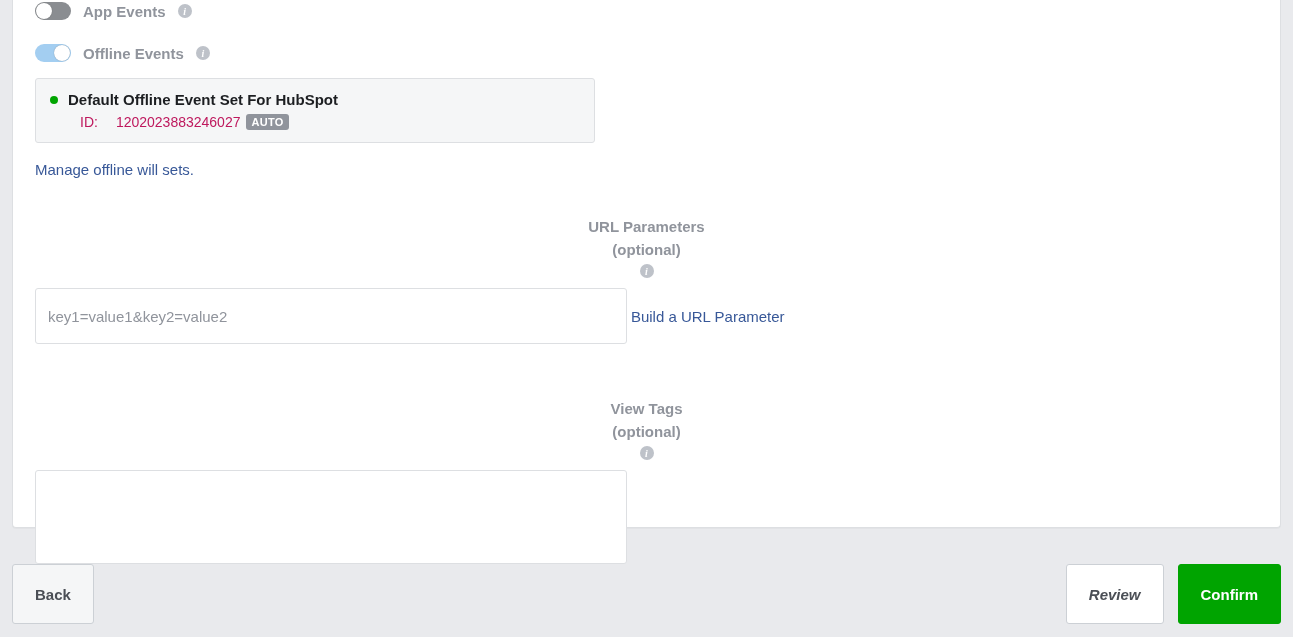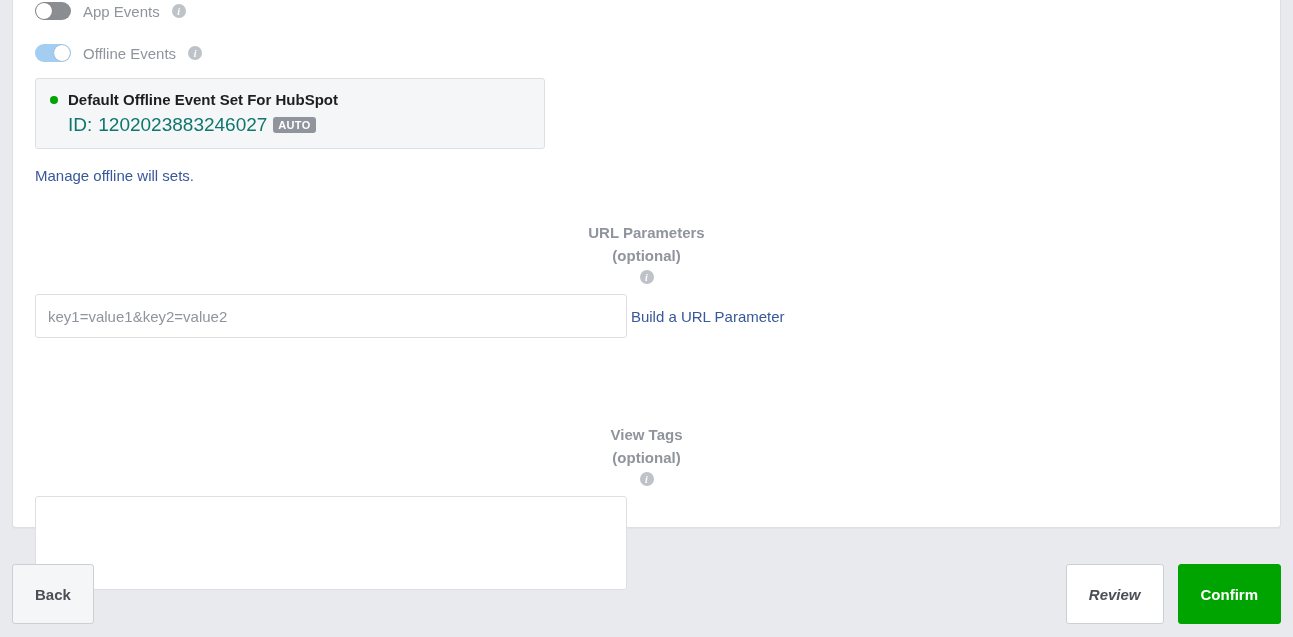--- a/index.html
+++ b/index.html
@@ -55,20 +55,21 @@
       top: 1px;
       box-shadow: 0 0 1px rgba(0,0,0,0.4);
     }
     .switch.off { background: #8a8d91; }
     .switch.off .knob { left: 1px; }
     .switch.on { background: #a3cef1; }
     .switch.on .knob { right: 1px; background: #fff; }
     .toggle-label {
       font-size: 15px;
       color: #90949c;
+      font-weight: bold;
     }
     .info-icon {
       width: 14px;
       height: 14px;
       border-radius: 50%;
       background: #bec2c9;
       color: #fff;
       font-size: 10px;
       font-weight: bold;
       font-style: italic;
@@ -79,21 +80,21 @@
       cursor: pointer;
       flex-shrink: 0;
     }
     .desc {
       margin-top: 14px;
       font-size: 15px;
       color: #1c1e21;
     }
     .event-set-box {
       margin-top: 14px;
-      width: 510px;
+      width: 560px;
       border: 1px solid #dddfe2;
       border-radius: 3px;
       background: #f5f6f7;
       padding: 12px 14px;
     }
     .eset-title-row {
       display: flex;
       align-items: center;
       gap: 10px;
     }
@@ -110,22 +111,23 @@
       color: #1c1e21;
     }
     .eset-id-row {
       margin-top: 6px;
       padding-left: 18px;
       display: flex;
       align-items: center;
       gap: 6px;
     }
     .eset-id {
-      font-size: 19px;
-      color: #0f766e;
+      font-size: 14px;
+      color: #be185d;
+      margin-left: 12px;
     }
     .auto-badge {
       background: #90949c;
       color: #fff;
       font-size: 11px;
       font-weight: 700;
       padding: 2px 5px;
       border-radius: 3px;
       letter-spacing: 0.3px;
     }
@@ -145,32 +147,32 @@
       align-items: center;
       gap: 6px;
       flex-direction: column;
     }
     .section-label .optional {
       font-weight: 700;
     }
     .text-input {
       margin-top: 10px;
       width: 592px;
-      height: 44px;
+      height: 56px;
       border: 1px solid #dddfe2;
       border-radius: 3px;
       padding: 0 12px;
       font-size: 15px;
       color: #1c1e21;
       font-family: inherit;
       outline: none;
     }
     .text-input::placeholder { color: #90949c; }
     .link-build { margin-top: 16px; }
-    .view-tags-label { margin-top: 88px; }
+    .view-tags-label { margin-top: 56px; }
     .textarea-input {
       margin-top: 10px;
       width: 592px;
       height: 94px;
       border: 1px solid #dddfe2;
       border-radius: 3px;
       padding: 10px 12px;
       font-size: 15px;
       font-family: inherit;
       resize: none;

